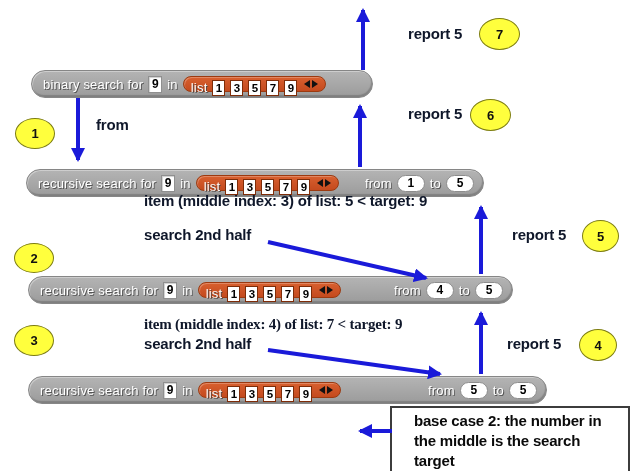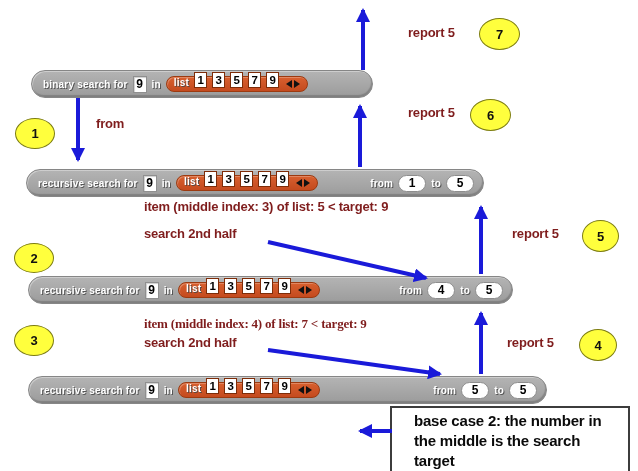--- a/index.html
+++ b/index.html
@@ -9,53 +9,53 @@
   
   .block {
     position:absolute; height:28px;
     background:linear-gradient(#b4b4b4,#9b9b9b);
     border:1px solid #868686; border-radius:14px;
     display:flex; align-items:center; gap:5px;
     padding:0 9px 0 11px;
     box-shadow:inset 1px 1px 0 rgba(255,255,255,.35), inset -1px -2px 1px rgba(0,0,0,.18);
   }
   .btext {
-    color:#fff; font-weight:bold; font-size:10px; letter-spacing:.2px;
+    color:#fff; font-weight:normal; font-size:13px; letter-spacing:.2px;
     text-shadow:1px 1px 0 rgba(70,70,70,.85); white-space:nowrap;
   }
   .numbox {
     background:#fff; border:1px solid #8f8f8f; width:14px; height:17px;
     display:flex; align-items:center; justify-content:center;
     font-size:12px; font-weight:bold; color:#000;
     box-shadow:inset 1px 1px 1px #cfcfcf;
   }
   .listblock {
     height:16px; background:linear-gradient(#d8602f,#c44a1e);
     border:1px solid #9c3a10; border-radius:12px;
-    display:flex; align-items:flex-end; gap:5px; padding:3px 7px;
+    display:flex; align-items:flex-start; gap:5px; padding:3px 7px;
     box-shadow:inset 1px 1px 0 rgba(255,255,255,.25);
   }
   .cell {
     background:#fff; border:1px solid #7e2c08; width:13px; height:16px;
     display:flex; align-items:center; justify-content:center;
     font-size:11.5px; font-weight:bold; color:#000;
   }
   .scrollers { display:flex; align-items:center; gap:2px; margin-left:2px; }
   .tri-l { width:0; height:0; border-top:4px solid transparent; border-bottom:4px solid transparent; border-right:6px solid #111; }
   .tri-r { width:0; height:0; border-top:4px solid transparent; border-bottom:4px solid transparent; border-left:6px solid #111; }
   .oval {
     background:#fff; border:1px solid #8d8d8d; border-radius:9px;
     min-width:28px; height:17px; padding:0 6px;
     display:flex; align-items:center; justify-content:center;
     font-size:12px; font-weight:bold; color:#000;
   }
   .spacer { flex:1 1 auto; }
 
   
-  .lbl { position:absolute; font-weight:bold; color:#7f1d1d; font-size:13px; white-space:nowrap; letter-spacing:-.2px; }
+  .lbl { position:absolute; font-weight:bold; color:#0f172a; font-size:15px; white-space:nowrap; letter-spacing:-.2px; }
 
   
   .badge {
     position:absolute; background:#ffff3d; border:1.5px solid #7d7d14; border-radius:50%;
     display:flex; align-items:center; justify-content:center;
     font-size:13px; font-weight:bold; color:#111;
   }
 
   
   .note {
@@ -157,21 +157,21 @@
     <span class="btext">to</span>
     <span class="oval">5</span>
   </div>
 
   <div class="lbl" style="left:96px; top:116px;">from</div>
   <div class="lbl" style="left:408px; top:25px;">report 5</div>
   <div class="lbl" style="left:408px; top:105px;">report 5</div>
   <div class="lbl" style="left:512px; top:226px;">report 5</div>
   <div class="lbl" style="left:507px; top:335px;">report 5</div>
 
-  <div class="lbl" style="left:144px; top:199px;text-align:right;">item (middle index: 3) of list: 5 &lt; target: 9</div>
+  <div class="lbl" style="left:144px; top:192px;text-align:right;">item (middle index: 3) of list: 5 &lt; target: 9</div>
   <div class="lbl" style="left:144px; top:226px;">search 2nd half</div>
   <div class="lbl" style="left:144px; top:316px;font-family:Liberation Serif, serif;">item (middle index: 4) of list: 7 &lt; target: 9</div>
   <div class="lbl" style="left:144px; top:335px;">search 2nd half</div>
 
   <div class="note">base case 2: the number in the middle is the search target</div>
 
   <div class="badge" style="left:15px;  top:118px; width:40px; height:31px;">1</div>
   <div class="badge" style="left:14px;  top:243px; width:40px; height:30px;">2</div>
   <div class="badge" style="left:14px;  top:325px; width:40px; height:31px;">3</div>
   <div class="badge" style="left:579px; top:329px; width:38px; height:32px;">4</div>

